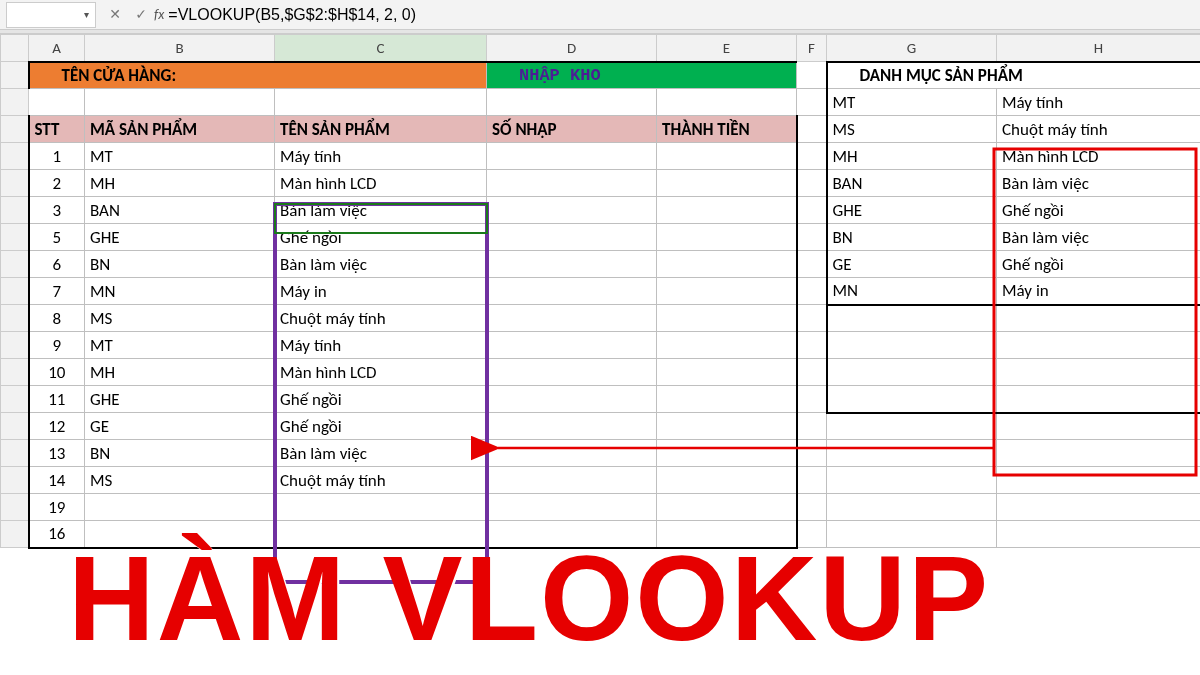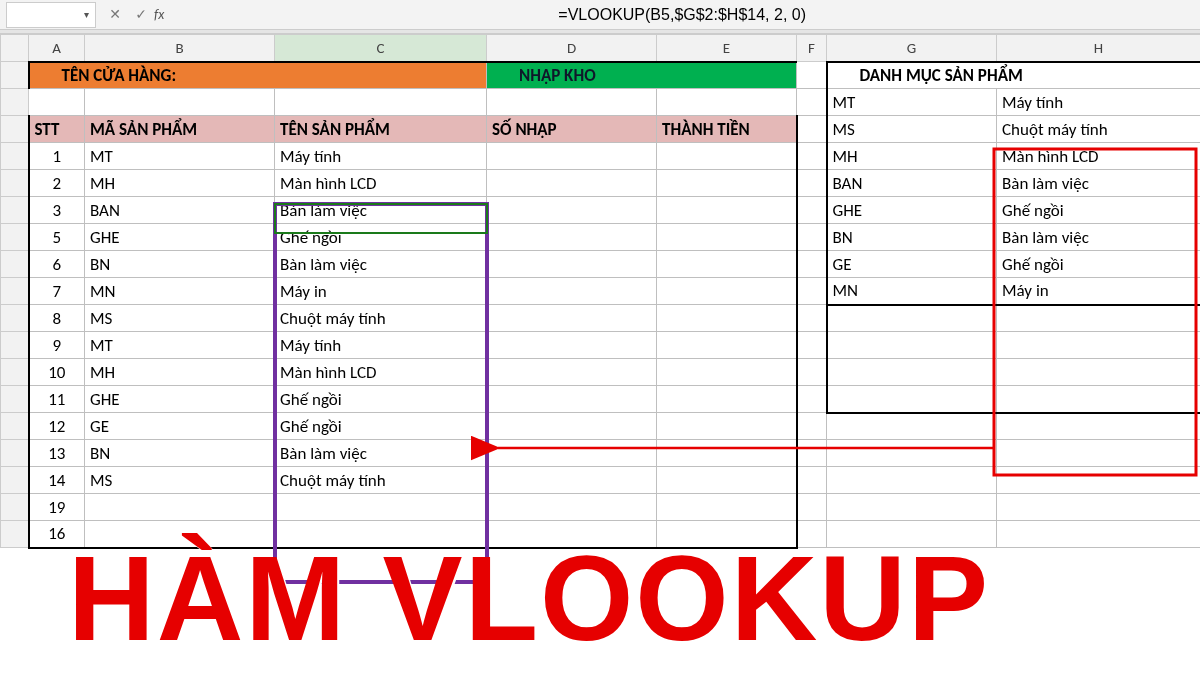--- a/index.html
+++ b/index.html
@@ -41,21 +41,20 @@
   .fx-label { font-style: italic; color: #555; font-size: 14px; }
   .formula-input {
     flex: 1;
     height: 26px;
     border: none;
     background: transparent;
     font-size: 16px;
     padding: 0 4px;
     outline: none;
     color: #000;
-    text-align: center;
   }
   .sep { height: 4px; background: #e5e5e5; border-bottom: 1px solid #ccc; }
 
   .sheet { position: relative; }
   table.grid {
     border-collapse: collapse;
     table-layout: fixed;
     width: 1200px;
   }
   table.grid th, table.grid td {
@@ -75,21 +74,21 @@
     font-weight: 400;
     font-size: 15px;
     border: 1px solid #ccc;
   }
   table.grid .colhdr.sel { background: #d6e8d6; }
   table.grid .rowhdr { width: 28px; }
   table.grid td.center { text-align: center; }
   table.grid td.right { text-align: right; }
 
   .orange { background: #ed7d31; font-weight: 700; font-size: 20px; text-align: center; }
-  .green  { background: #00b050; color: #0f172a; font-weight: 700; font-size: 20px; text-align: center; }
+  .green  { background: #00b050; color: #4c1d95; font-weight: 700; font-size: 20px; text-align: center; font-family: Liberation Mono, monospace; }
   .pink   { background: #e4b8b7; font-weight: 700; text-align: center; font-size: 17px; }
   .bold   { font-weight: 700; }
   .tcenter { text-align: center; }
 
   td.noleft  { border-left: 1px solid transparent; }
   td.noright { border-right: 1px solid transparent; }
 
   .thickbox td.b-top    { border-top: 2px solid #000; padding-left: 32px; }
   .thickbox td.b-bottom { border-bottom: 2px solid #000; }
   .thickbox td.b-left   { border-left: 2px solid #000; }

